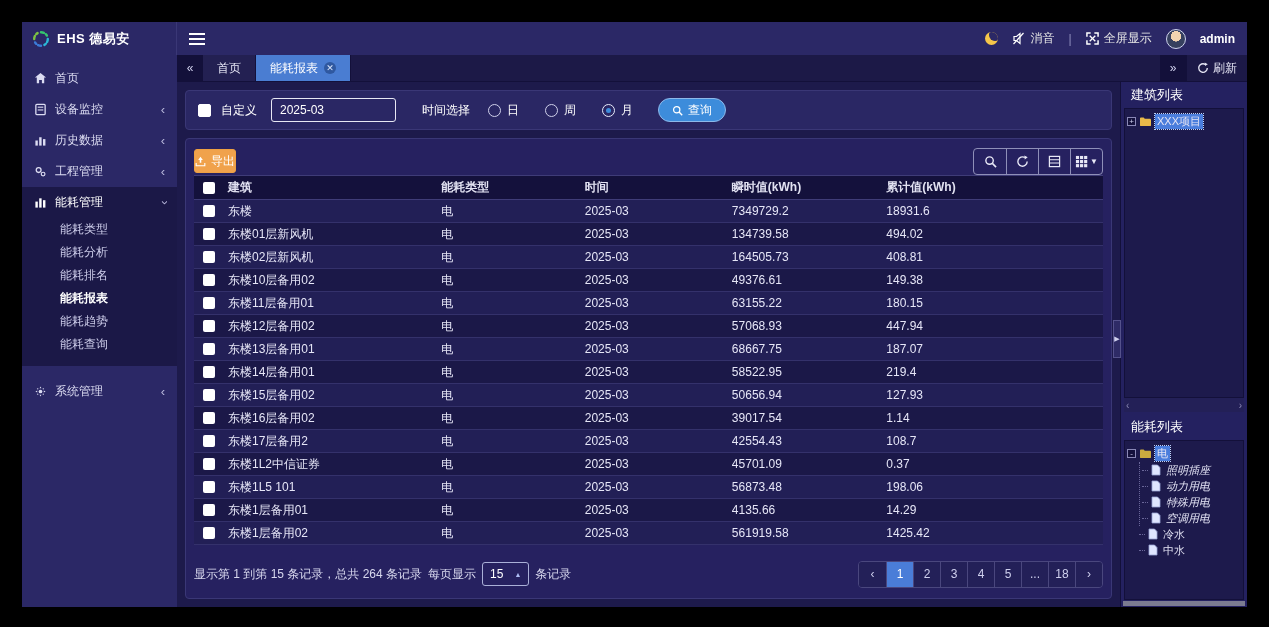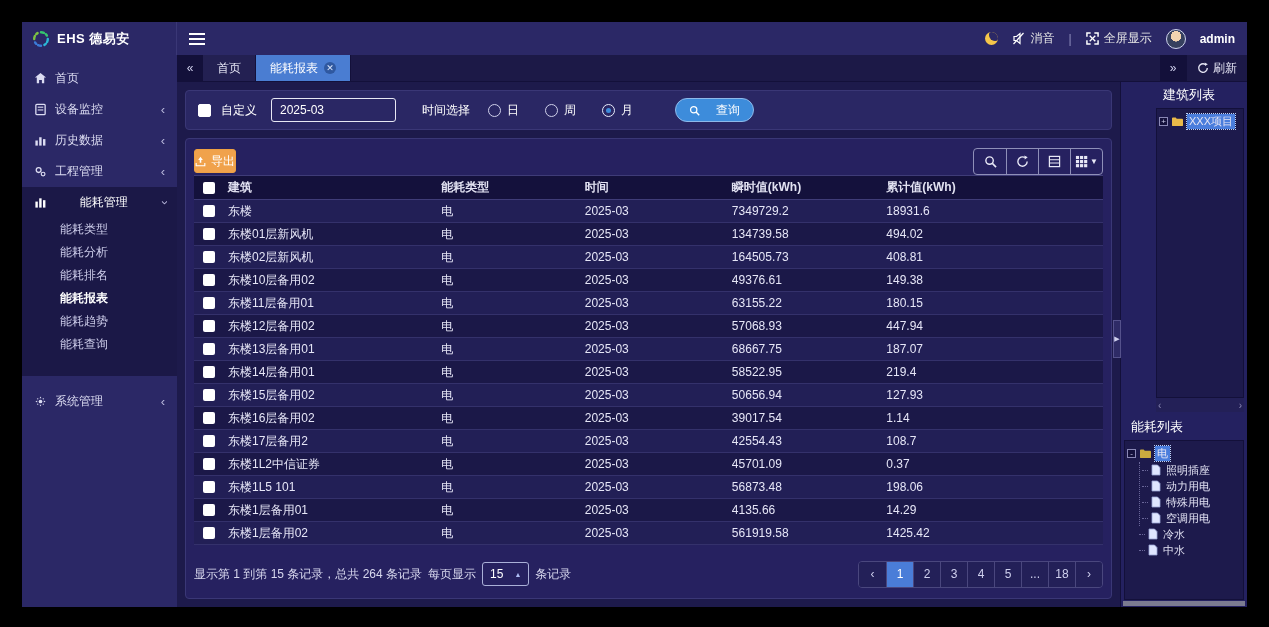--- a/index.html
+++ b/index.html
@@ -9,21 +9,21 @@
 
   
   .sidebar{width:155px;background:#2b2866;color:#e7e7f6;flex:0 0 155px;display:flex;flex-direction:column;font-size:12px;}
   .logo{height:33px;display:flex;align-items:center;gap:7px;padding:0 10px;border-right:1px solid #3a3776;}
   .logo-text{color:#fff;font-size:13px;font-weight:bold;letter-spacing:.5px;white-space:nowrap;}
   .nav-item{height:31px;display:flex;align-items:center;gap:8px;padding:0 12px;cursor:pointer;color:#dcdcf2;}
   .nav-item svg{flex:0 0 14px;}
   .nav-item .lbl{flex:1;}
   .chev{color:#b9b8dc;font-size:13px;line-height:1;}
   .chev.down{display:inline-block;transform:rotate(-90deg);}
-  .nav-group{background:#1b1847;padding-bottom:20px;text-align:center;}
+  .nav-group{background:#1b1847;padding-bottom:10px;}
   .sub-item{height:23px;display:flex;align-items:center;padding:0 12px 0 38px;color:#cfcfec;cursor:pointer;}
   .sub-item.active{color:#fff;font-weight:bold;}
   .spacer-top{height:8px;}
 
   
   .main{flex:1;display:flex;flex-direction:column;min-width:0;}
   .navbar{height:33px;background:#2b2866;display:flex;align-items:center;color:#fff;font-size:12px;padding:0 12px;}
   .hamburger{width:20px;color:#fff;cursor:pointer;}
   .nav-right{margin-left:auto;display:flex;align-items:center;gap:14px;}
   .moon{width:13px;height:13px;border-radius:50%;background:#f6c64a;position:relative;overflow:hidden;}
@@ -47,21 +47,21 @@
   .center{flex:1;min-width:0;padding:8px;display:flex;flex-direction:column;gap:8px;}
   .filter-panel{height:40px;background:#2a2764;border:1px solid #3a3776;border-radius:4px;display:flex;align-items:center;gap:10px;padding:0 12px;color:#fff;font-size:12px;flex:0 0 40px;}
   .cbx{width:13px;height:13px;background:#fff;border-radius:2px;border:1px solid #fff;cursor:pointer;flex:0 0 13px;}
   .date-input{width:125px;height:24px;background:transparent;border:1px solid #e8e8f4;border-radius:3px;color:#fff;font-size:12px;padding:0 8px;margin-left:4px;}
   .time-label{margin-left:16px;}
   .radio-group{display:flex;align-items:center;gap:26px;margin-left:8px;}
   .radio{display:flex;align-items:center;gap:6px;cursor:pointer;}
   .rdot{width:13px;height:13px;border:1px solid #cfd0ea;border-radius:50%;position:relative;}
   .radio.on .rdot{border-color:#e8ecfb;}
   .radio.on .rdot:after{content:"";position:absolute;left:3px;top:3px;width:5px;height:5px;border-radius:50%;background:#3d8cdb;}
-  .btn-query{margin-left:32px;height:24px;border-radius:12px;background:#3d8cdb;border:1px solid #8db9ea;color:#fff;font-size:12px;display:flex;align-items:center;gap:16px;padding:0 13px;cursor:pointer;}
+  .btn-query{margin-left:15px;height:24px;border-radius:12px;background:#3d8cdb;border:1px solid #8db9ea;color:#fff;font-size:12px;display:flex;align-items:center;gap:5px;padding:0 13px;cursor:pointer;}
 
   .table-panel{flex:1;background:#262160;border:1px solid #3a3776;border-radius:4px;padding:8px 8px 6px 8px;display:flex;flex-direction:column;min-height:0;}
   .table-toolbar{display:flex;align-items:center;height:28px;flex:0 0 28px;}
   .btn-export{height:24px;background:#f0a24c;border:1px solid #eda043;border-radius:3px;color:#fff;font-size:12px;display:flex;align-items:center;gap:5px;padding:0 0;cursor:pointer;}
   .btn-group{margin-left:auto;display:flex;border:1px solid #8f8fb8;border-radius:4px;overflow:hidden;}
   .bg-btn{width:32px;height:25px;display:flex;align-items:center;justify-content:center;color:#e8e8f6;background:transparent;cursor:pointer;border-left:1px solid #8f8fb8;gap:2px;}
   .bg-btn:first-child{border-left:none;}
   .caret{font-size:8px;color:#e8e8f6;}
 
   .grid{display:grid;grid-template-columns:30px 2.9fr 1.95fr 2fr 2.1fr 3fr;align-items:center;}
@@ -79,28 +79,28 @@
   .pp-caret{font-size:7px;color:#aebdf5;}
   .pagination{margin-left:auto;display:flex;border:1px solid #4a477e;border-radius:4px;overflow:hidden;}
   .page-btn{min-width:27px;height:25px;display:flex;align-items:center;justify-content:center;font-size:12px;color:#cfd0ee;background:#232058;border-left:1px solid #4a477e;cursor:pointer;padding:0 6px;}
   .page-btn:first-child{border-left:none;}
   .page-btn.active{background:#4a7dd8;color:#fff;}
 
   
   .rightpanel{flex:0 0 127px;width:127px;background:#242160;border-left:1px solid #13103a;display:flex;flex-direction:column;position:relative;font-size:12px;color:#fff;}
   .rp-title{height:26px;display:flex;align-items:center;padding:0 10px;font-size:13px;flex:0 0 26px;}
   .tree-box{background:#1d1a4c;border:1px solid #13103a;margin:0 3px;flex:1;min-height:0;padding:4px 2px;overflow:hidden;position:relative;}
-  .building-sec{flex:0 0 332px;display:flex;flex-direction:column;margin-left:32px;}
+  .building-sec{flex:0 0 332px;display:flex;flex-direction:column;}
   .energy-sec{flex:1;display:flex;flex-direction:column;min-height:0;}
   .tree{font-size:11px;color:#e3e3f4;}
   .tnode{display:flex;align-items:center;gap:3px;height:17px;white-space:nowrap;cursor:pointer;}
   .expander{width:9px;height:9px;border:1px solid #8a88b6;background:#14113c;color:#cfd0ee;font-size:8px;line-height:7px;text-align:center;flex:0 0 9px;}
   .tlabel{padding:0 2px;border-radius:0;}
   .tlabel.sel{background:#4a7ddc;outline:1px dotted #bcd2f8;}
-  .tchildren{margin-left:12px;border-left:1px dotted #6a679a;padding-left:2px;}
+  .tchildren{margin-left:12px;border-left:1px dotted #6a679a;padding-left:2px;font-style:italic;}
   .tchild{display:flex;align-items:center;gap:3px;height:16px;white-space:nowrap;cursor:pointer;}
   .tchild:before{content:"";width:6px;border-top:1px dotted #6a679a;}
   .hscroll{flex:0 0 14px;margin:0 3px 2px 3px;background:#232057;display:flex;align-items:center;justify-content:space-between;color:#8b89b5;font-size:10px;padding:0 2px;cursor:pointer;}
   .collapse-handle{position:absolute;left:-8px;top:238px;width:8px;height:38px;background:#2e2b66;border:1px solid #55528c;display:flex;align-items:center;justify-content:center;color:#cfd0ee;font-size:7px;cursor:pointer;}
   .bottom-bar{flex:0 0 5px;background:#7b7b90;margin:1px 2px 1px 2px;cursor:pointer;}
   svg{display:block;}
 </style>
 </head>
 <body>
 

